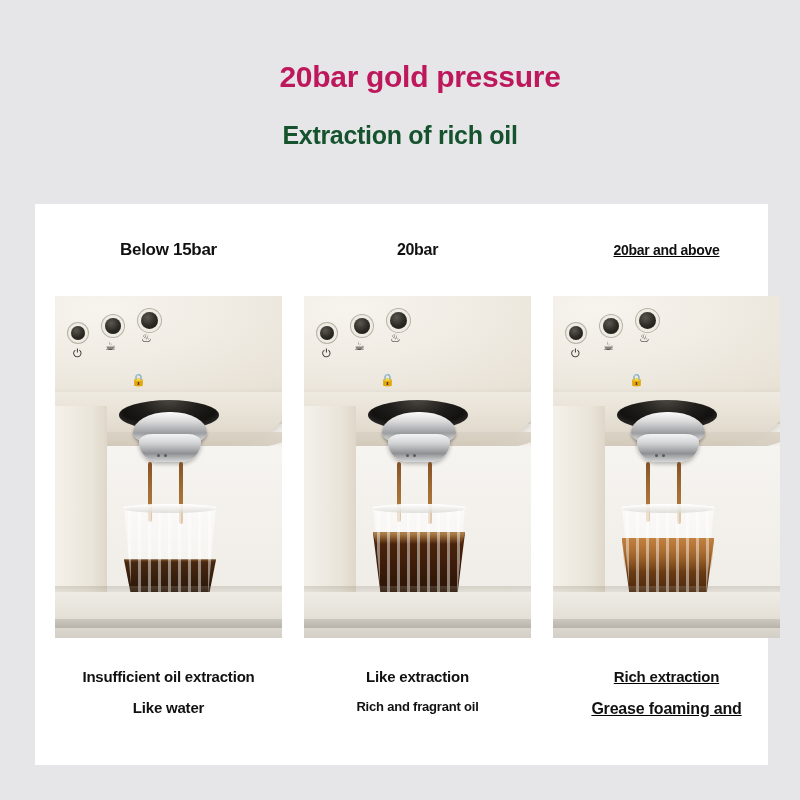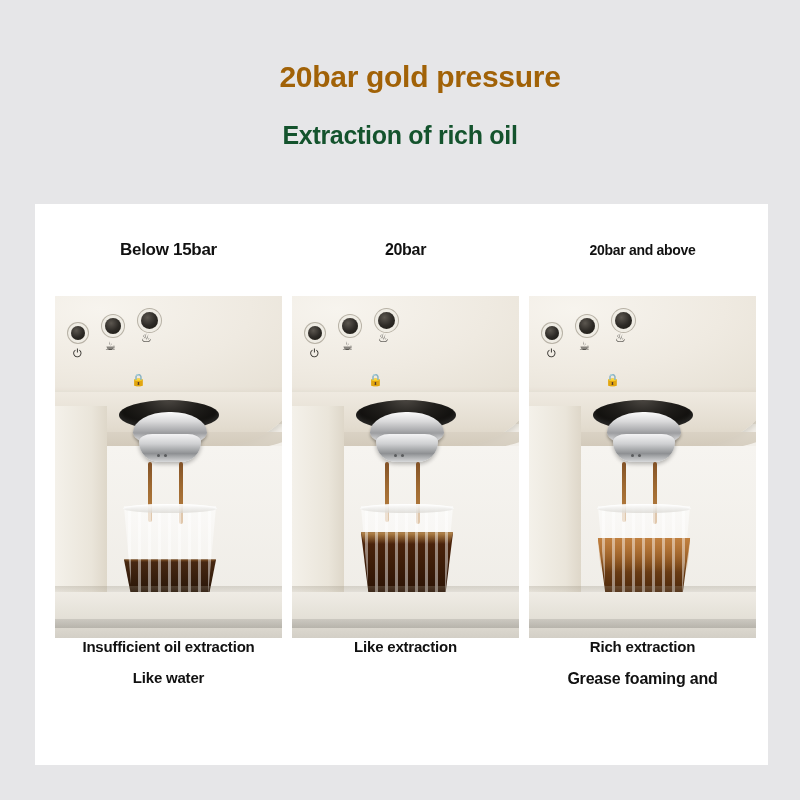--- a/index.html
+++ b/index.html
@@ -32,24 +32,24 @@
     background:#ffffff;
   }
 
   .cols{
     position:absolute;left:0;top:0;width:733px;height:561px;
     display:flex;flex-direction:row;
   }
   .col{
     position:relative;
     width:227px;
-    margin-right:10px;
+    margin-right:22px;
     display:flex;flex-direction:column;
   }
-  .col:last-child{margin-right:0;}
+  .col:last-child{margin-right:0;text-decoration:underline;}
   .col-spacer-left{width:20px;flex:none;}
 
   .col-head{
     height:92px;
     display:flex;align-items:center;justify-content:center;
     color:#111;font-weight:bold;letter-spacing:-0.3px;text-align:center;
   }
   .head-s0{font-size:17px;}
   .head-s1{font-size:16px;}
   .head-s2{font-size:14px;}
@@ -191,35 +191,36 @@
       rgba(255,255,255,.45) 7px, rgba(255,255,255,.45) 10px);
     pointer-events:none;
   }
   .cup-shadow{
     position:absolute;left:8px;top:100px;width:84px;height:8px;
     background:radial-gradient(50% 70% at 50% 50%, rgba(120,112,98,.40), rgba(120,112,98,0));
   }
 
   
   .caps{
+    padding-top:30px;
     text-align:center;color:#111;
   }
   .cap1{font-size:15px;font-weight:bold;letter-spacing:-0.2px;line-height:1.2;}
   .cap2{margin-top:13px;font-weight:bold;letter-spacing:-0.2px;line-height:1.2;}
   .cap2.c-s0{font-size:15px;}
   .cap2.c-s1{font-size:13px;}
   .cap2.c-s2{font-size:16px;}
 </style>
 </head>
 <body style="background: rgb(230, 230, 232);">
 
 <div class="poster">
 
   <div class="headings">
-    <h1 class="title" style="color: #a16207; margin-left: 40px;">20bar gold pressure</h1>
+    <h1 class="title" style="color: #be185d; margin-left: 40px;">20bar gold pressure</h1>
     <h2 class="subtitle" style="color: #14532d;">Extraction of rich oil</h2>
   </div>
 
   <div class="card" style="background: rgb(255, 255, 255);">
     <div class="cols">
 
       <div class="col-spacer-left"></div>
 
       <div class="col">
         <div class="col-head head-s0">Below 15bar</div>
@@ -310,20 +311,21 @@
             <div class="cup-shadow"></div>
           </div>
 
           <div class="base-shadow"></div>
           <div class="base"></div>
           <div class="base-line"></div>
         </div>
 
         <div class="caps">
           <div class="cap1">Like extraction</div>
+          <div class="cap2 c-s1">Rich and fragrant oil</div>
         </div>
       </div>
 
       <div class="col">
         <div class="col-head head-s2">20bar and above</div>
 
         <div class="photo">
           <div class="machine-top"></div>
           <div class="shelf"></div>
           <div class="shelf-lip"></div>

